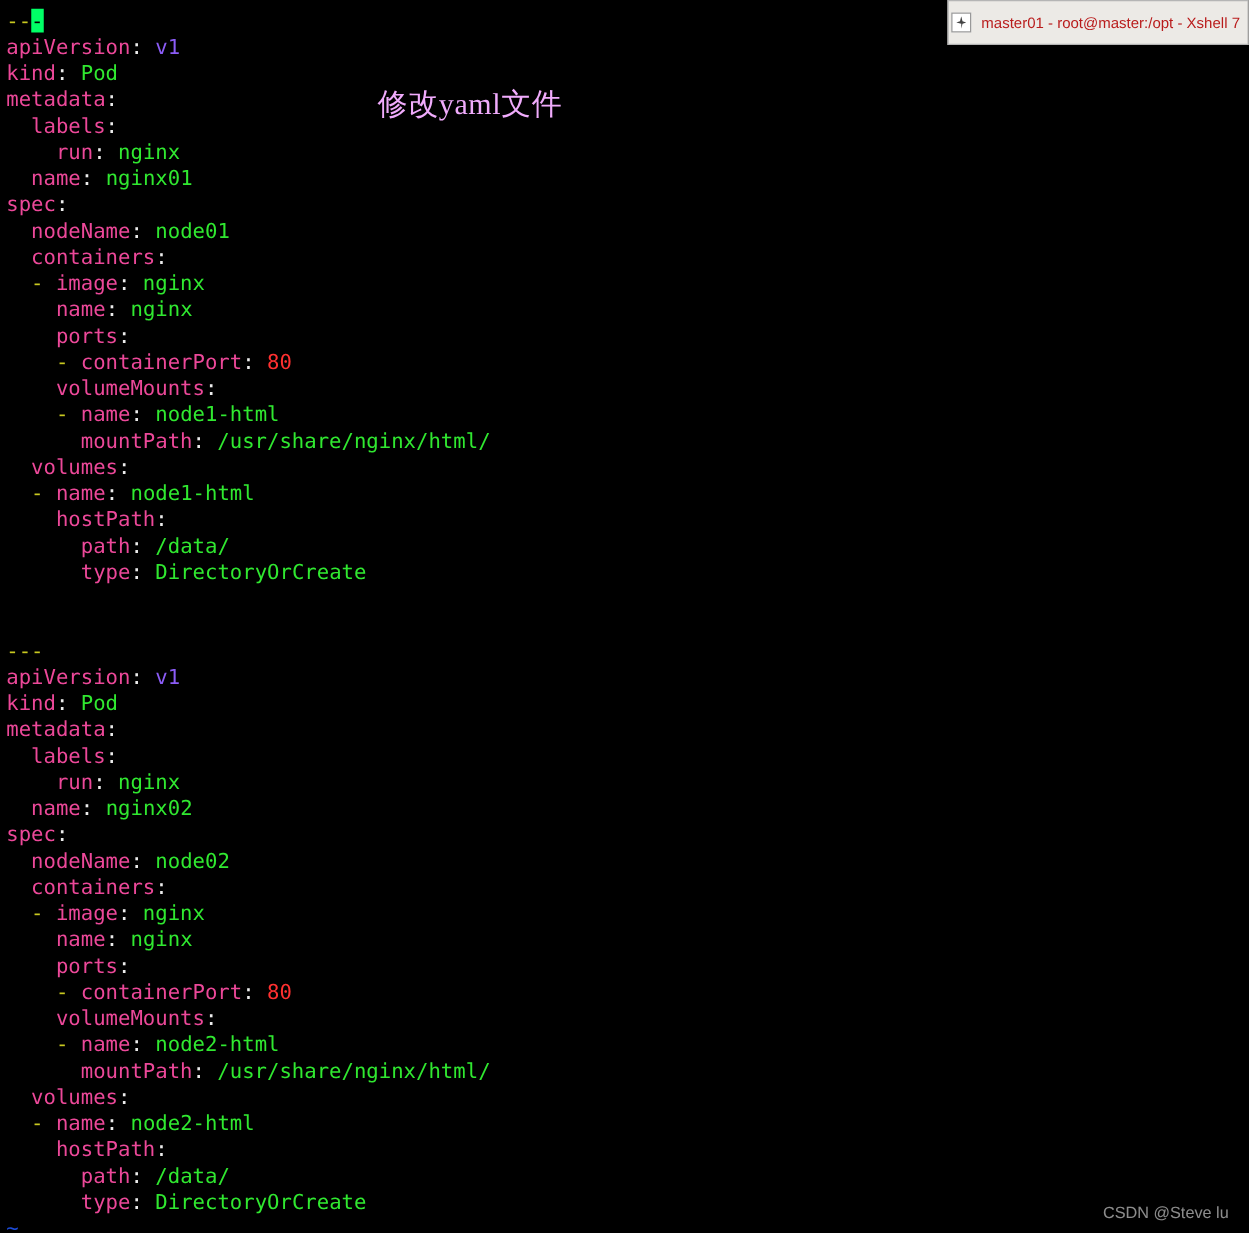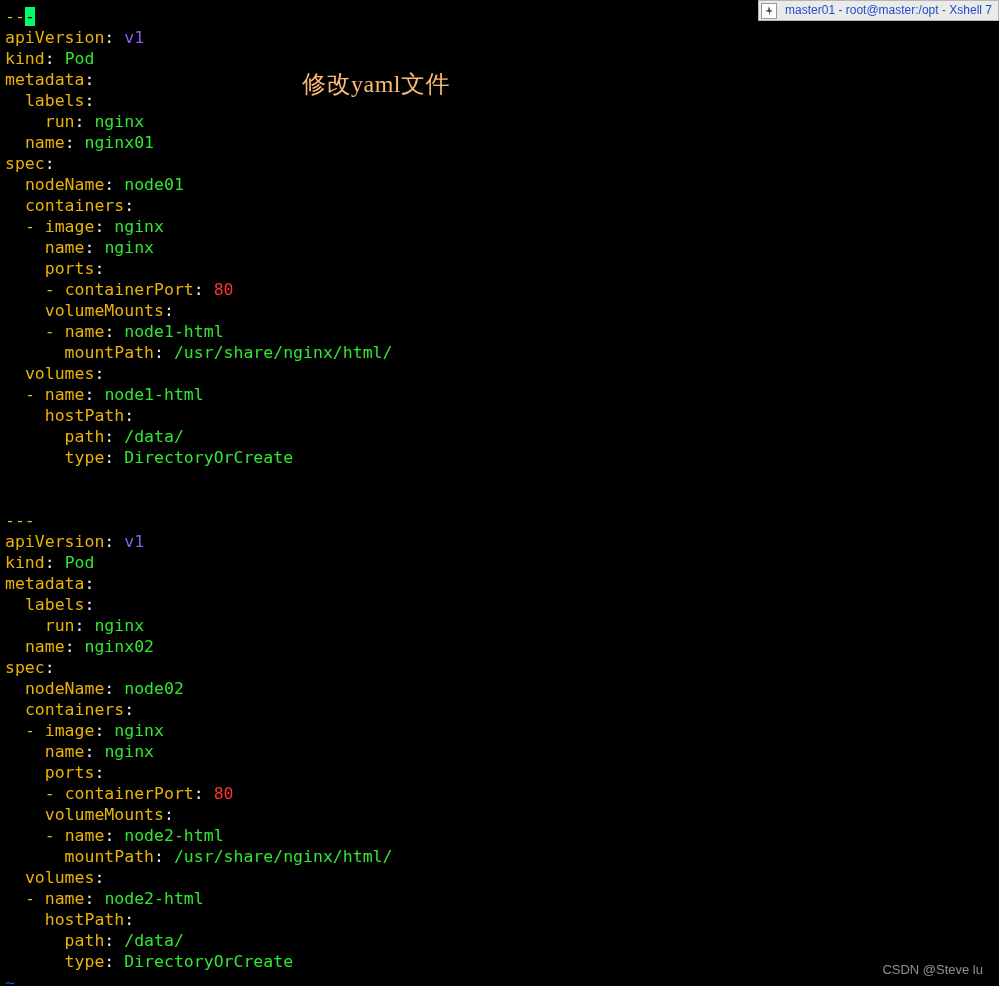--- a/index.html
+++ b/index.html
@@ -8,52 +8,52 @@
     width:999px; height:986px;
     font-family:"Consolas","Courier New",monospace;
     font-size:16.5px;
     line-height:21px;
     color:#fff;
     overflow:hidden;
     position:relative;
   }
   .titlebar {
     position:absolute; top:0; right:0;
-    height:21px;
+    height:36px;
     background:#eceae6;
     border:1px solid #b5b5b5;
     display:flex; align-items:center;
     font-family:Tahoma,Arial,sans-serif;
     font-size:12px;
-    color:#1d4ed8;
+    color:#b91c1c;
     padding:0 6px 0 2px;
     gap:8px;
   }
   .titlebar .pin {
     width:16px; height:16px;
     border:1px solid #999;
     background:#fff;
     display:flex; align-items:center; justify-content:center;
     font-size:10px;
   }
   .term {
     position:absolute; top:6px; left:5px;
     white-space:pre;
   }
   .cursor { background:#00ff66; color:#000; }
   .yel { color:#c8c820; } 
-  .mag { color:#eab308; } 
+  .mag { color:#ec4899; } 
   .cya { color:#8b5cf6; } 
   .grn { color:#30e830;text-align:right; } 
   .red { color:#ff3030;text-align:center; }
   .wht { color:#ececec; }
   .blu { color:#1c4bd9; }
   .anno {
     position:absolute; top:74px; left:302px;
-    color:#fdba74;
+    color:#f0abfc;
     font-family:"SimSun","STSong",serif;
     font-size:24px;
     letter-spacing:0.5px;
   }
   .watermark {
     position:absolute; right:16px; bottom:6px;
     color:rgba(255,255,255,0.55);
     font-family:Arial,sans-serif;
     font-size:13px;
   }

